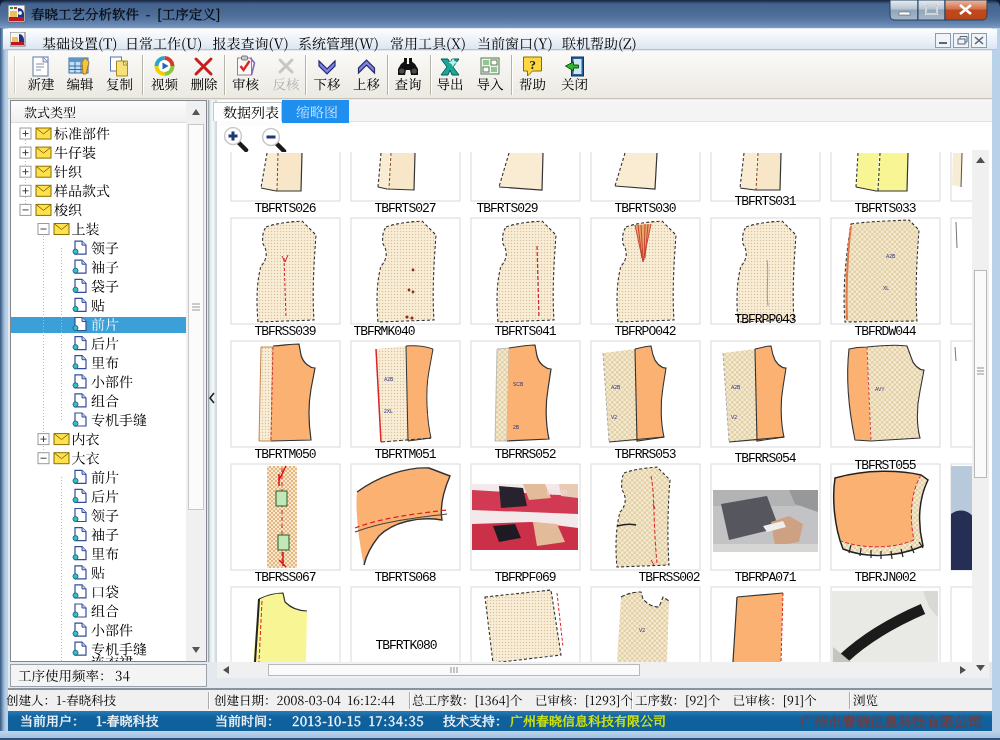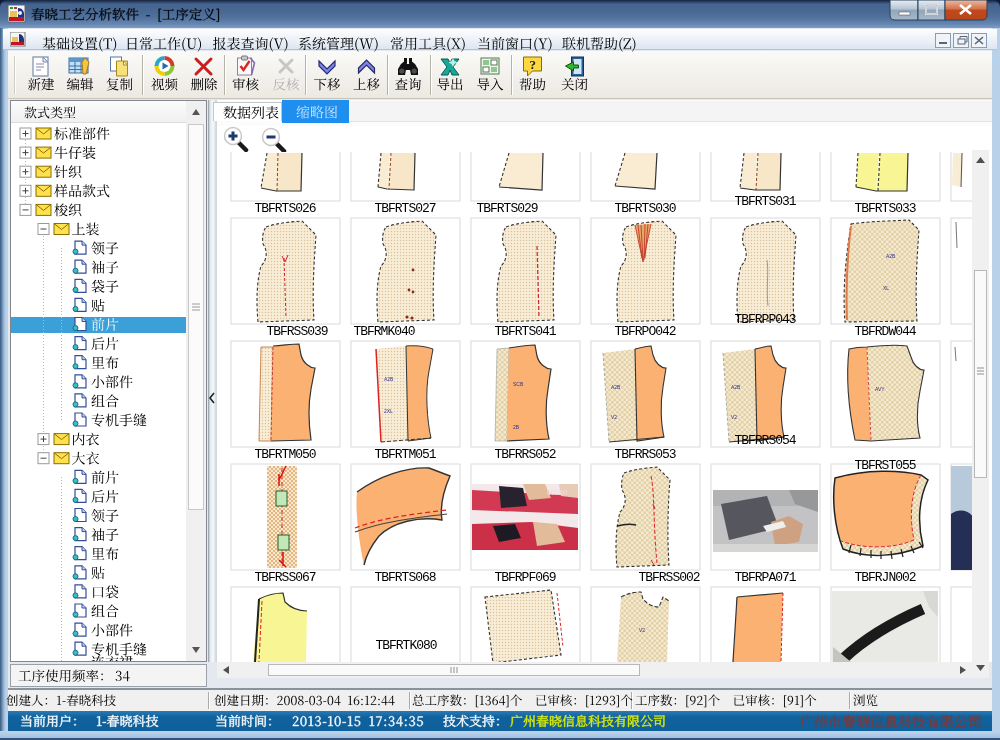--- a/index.html
+++ b/index.html
@@ -384,31 +384,31 @@
     <g transform="translate(734,435)">
       <rect x="0" y="0" width="109" height="106" fill="#fff" stroke="#d9d9d9"></rect>
     </g>
   </svg>
 <div class="tl" style="left:230px;top:201.0px">TBFRTS026</div>
 <div class="tl" style="left:350px;top:201.0px">TBFRTS027</div>
 <div class="tl" style="left:452px;top:201.0px">TBFRTS029</div>
 <div class="tl" style="left:590px;top:201.0px">TBFRTS030</div>
 <div class="tl" style="left:710px;top:194px">TBFRTS031</div>
 <div class="tl" style="left:830px;top:201.0px">TBFRTS033</div>
-<div class="tl" style="left:242px;top:324.0px">TBFRSS039</div>
+<div class="tl" style="left:230px;top:324.0px">TBFRSS039</div>
 <div class="tl" style="left:329px;top:324.0px">TBFRMK040</div>
 <div class="tl" style="left:470px;top:324.0px">TBFRTS041</div>
 <div class="tl" style="left:590px;top:324.0px">TBFRPO042</div>
 <div class="tl" style="left:710px;top:312px">TBFRPP043</div>
 <div class="tl" style="left:830px;top:324.0px">TBFRDW044</div>
 <div class="tl" style="left:230px;top:447.0px">TBFRTM050</div>
 <div class="tl" style="left:350px;top:447.0px">TBFRTM051</div>
 <div class="tl" style="left:470px;top:447.0px">TBFRRS052</div>
 <div class="tl" style="left:590px;top:447.0px">TBFRRS053</div>
-<div class="tl" style="left:710px;top:433px">TBFRRS054</div>
+<div class="tl" style="left:710px;top:451px">TBFRRS054</div>
 <div class="tl" style="left:830px;top:458px">TBFRST055</div>
 <div class="tl" style="left:230px;top:570.0px">TBFRSS067</div>
 <div class="tl" style="left:350px;top:570.0px">TBFRTS068</div>
 <div class="tl" style="left:470px;top:570.0px">TBFRPF069</div>
 <div class="tl" style="left:614px;top:570.0px">TBFRSS002</div>
 <div class="tl" style="left:710px;top:570.0px">TBFRPA071</div>
 <div class="tl" style="left:830px;top:570.0px">TBFRJN002</div>
 <div class="tl" style="left:351px;top:638.0px">TBFRTK080</div>
 <div class="abs" style="left:972px;top:150px;width:17px;height:528px;background:#f0f0f0"></div>
 <div class="abs" style="left:974px;top:270px;width:13px;height:208px;background:#fafafa;border:1px solid #b8b8b8"></div>

